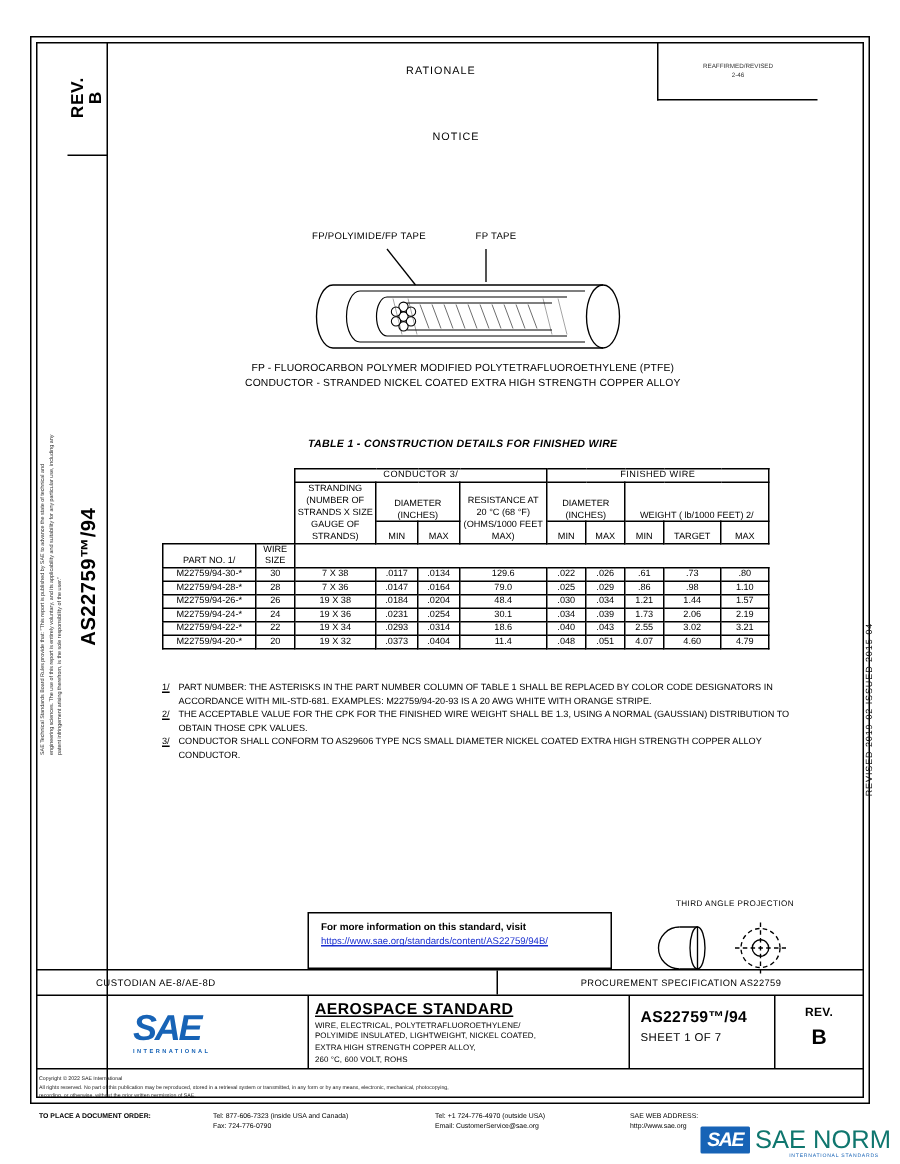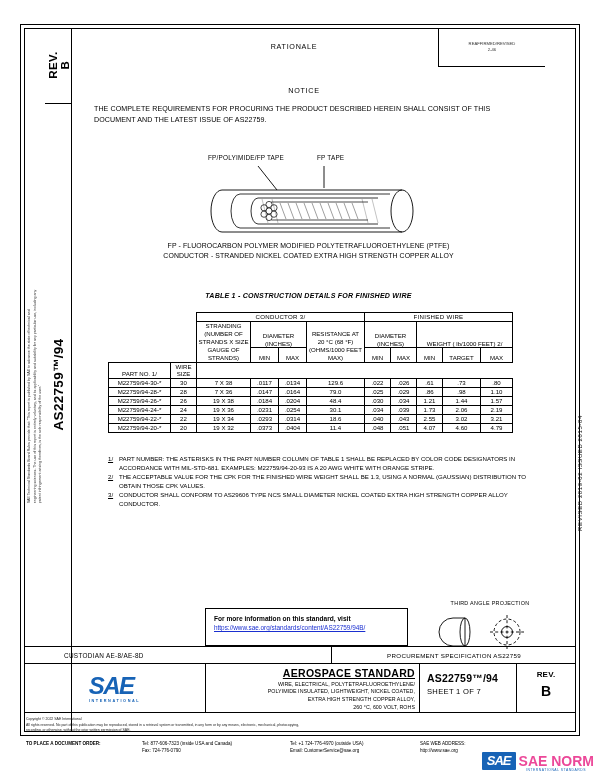--- a/index.html
+++ b/index.html
@@ -279,21 +279,21 @@
   }
   .tb-logo {
     width: 182px;
     border-right: 1.1px solid #000;
     display: flex; align-items: center; justify-content: center;
   }
   .tb-title {
     width: 214px;
     border-right: 1.1px solid #000;
     padding: 3px 4px 2px 4px;
-    text-align: right;
+    text-align: left;
   }
   .tb-title-main {
     font-size: 10.5px;
     font-weight: bold;
     letter-spacing: 0.3px;
     text-decoration: underline;
   }
   .tb-title-sub {
     font-size: 5.3px;
     line-height: 1.45;
@@ -368,23 +368,23 @@
     background: #1763b6;
     color: #fff;
     font-size: 13px;
     font-weight: bold;
     font-style: italic;
     padding: 1px 5px 2px 5px;
     letter-spacing: -1px;
     border-radius: 1px;
   }
   .wm-text {
-    color: #ec4899;
-    font-size: 14px;
-    font-weight: bold;
+    color: #0f766e;
+    font-size: 17px;
+    font-weight: normal;
     letter-spacing: 0px;
   }
   .wm-sub {
     position: absolute;
     right: 8px; bottom: -2px;
     font-size: 3.4px;
     color: #1763b6;
     letter-spacing: 0.5px;
   }
 </style>
@@ -421,23 +421,20 @@
   </div>
 
   <div class="content">
 
     <div class="rationale-wrap">
       <div class="section-head">RATIONALE</div>
     </div>
 
     <div class="notice-wrap">
       <div class="section-head">NOTICE</div>
-    </div>
-    <div class="notice-text">
-      <p class="body-par">THE COMPLETE REQUIREMENTS FOR PROCURING THE PRODUCT DESCRIBED HEREIN SHALL CONSIST OF THIS DOCUMENT AND THE LATEST ISSUE OF AS22759.</p>
     </div>
 
     <div class="figure-area">
       <div class="lead-label" style="left:136px; top:26px;">FP/POLYIMIDE/FP TAPE</div>
       <div class="lead-label" style="left:245px; top:26px;">FP TAPE</div>
 
       <svg width="473" height="128" viewBox="0 0 473 128">
 
         <line x1="186" y1="38" x2="205" y2="62" stroke="#000" stroke-width="0.9"></line>
         <line x1="252" y1="38" x2="252" y2="60" stroke="#000" stroke-width="0.9"></line>

